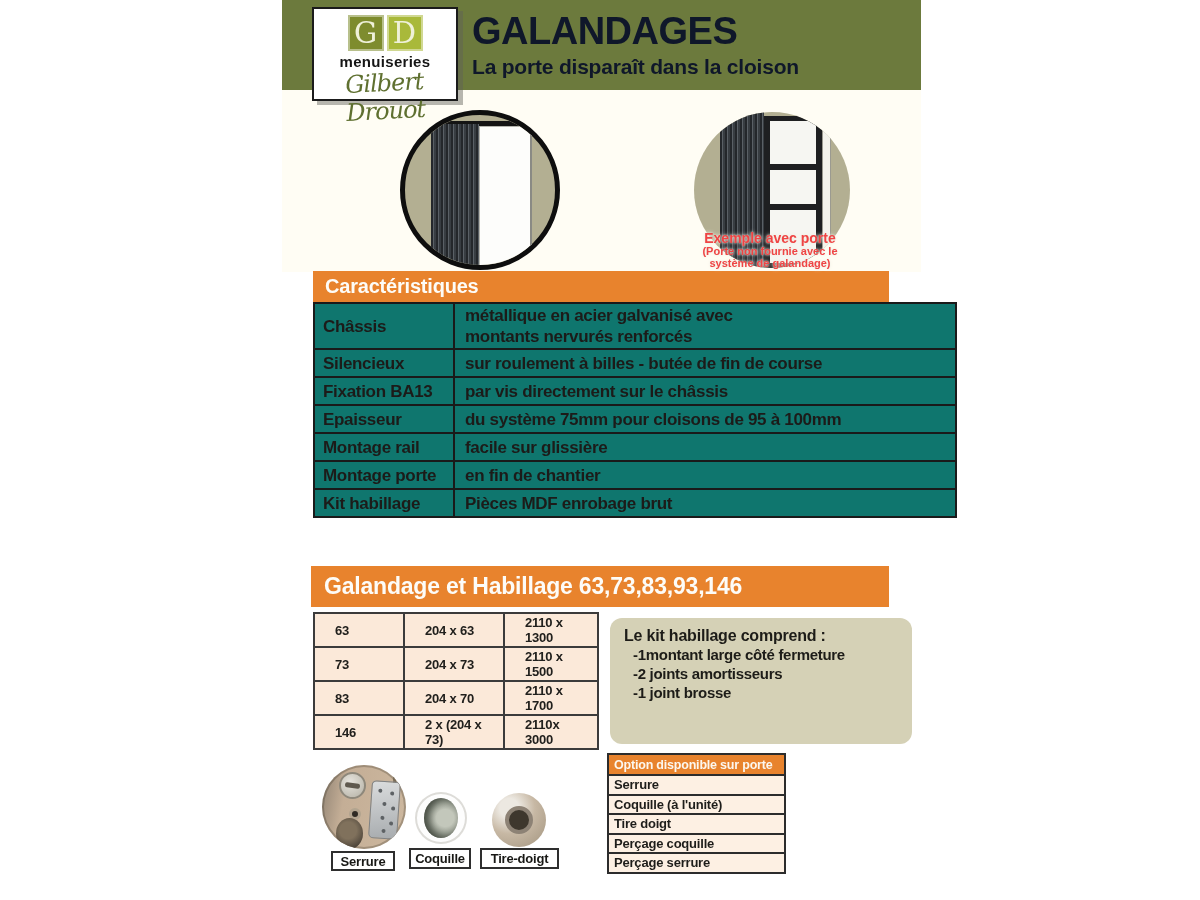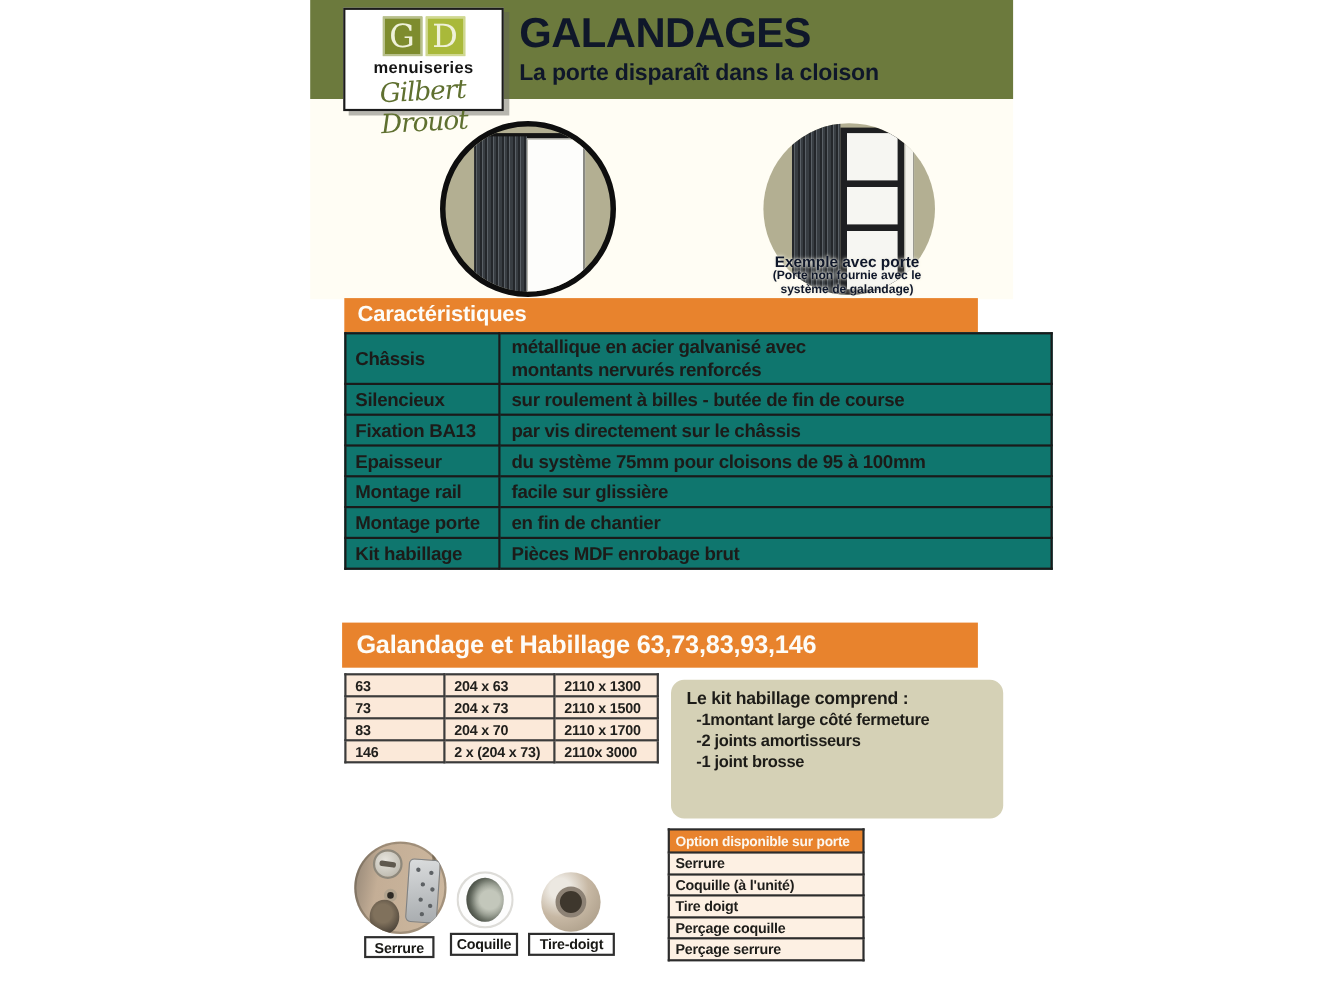--- a/index.html
+++ b/index.html
@@ -37,21 +37,21 @@
   .cl-door{position:absolute;left:74px;top:11px;width:53px;height:142px;background:#fdfdfb;
            border:1px solid #b5b5ae;border-right:2px solid #8a8a84;}
   .circle-right{left:694px;top:112px;width:156px;height:156px;border-radius:50%;
                 background:var(--khaki);overflow:hidden;z-index:1;}
   .cr-panel{position:absolute;left:26px;top:0px;width:44px;height:156px;}
   .cr-doorframe{position:absolute;left:70px;top:4px;width:58px;height:152px;background:#1e1f21;
                 display:flex;flex-direction:column;gap:6px;padding:5px 6px;}
   .cr-pane{background:#f6f6f2;width:100%;}
   .cr-pane.p1{flex:4.5;} .cr-pane.p2{flex:3.6;} .cr-pane.p3{flex:5.5;}
   .cr-jamb{position:absolute;left:128px;top:4px;width:9px;height:152px;background:#f4f3ec;border:1px solid #9b9a90;}
-  .hero-caption{left:676px;top:231px;width:188px;text-align:center;z-index:4;color:#0f172a;
+  .hero-caption{left:676px;top:231px;width:188px;text-align:center;z-index:4;color:#ef4444;
                 text-shadow:0 0 2px #efeee4,0 0 4px #efeee4;}
   .hero-caption .cap-title{font-size:14px;font-weight:bold;line-height:15px;}
   .hero-caption .cap-line{font-size:11px;font-weight:bold;line-height:11.5px;}
 
   
   .bar{background:var(--orange);color:#fdfcf8;font-weight:bold;display:flex;align-items:center;}
   .bar1{left:313px;top:271px;width:576px;height:31px;font-size:20px;padding-left:12px;letter-spacing:-.2px;}
   .bar2{left:311px;top:566px;width:578px;height:41px;font-size:23px;padding-left:13px;letter-spacing:-.2px;}
 
   
@@ -64,21 +64,21 @@
   .char-table tr{height:28px;} .char-table tr:first-child{height:46px;}
 
   
   .kit-table{left:313px;top:612px;}
   .kit-table table{border-collapse:collapse;table-layout:fixed;}
   .kit-table th{background:var(--orange);color:#fcf7ef;font-size:12px;font-weight:bold;text-align:left;
                 padding:3px 5px;line-height:13px;border:2px solid #3b3b3b;border-left:2px solid #f3e9da;
                 vertical-align:middle;height:36px;}
   .kit-table th:first-child{border-left:2px solid #3b3b3b;}
   .kit-table td{background:var(--cream);border:2px solid #3b3b3b;font-size:13px;font-weight:bold;
-                color:#21201d;padding:1px 8px;height:20px;letter-spacing:-.2px;}
+                color:#21201d;padding:1px 20px;height:20px;letter-spacing:-.2px;}
   .kit-table .c1{width:90px;} .kit-table .c2{width:100px;} .kit-table .c3{width:94px;}
 
   
   .includes-box{left:610px;top:618px;width:302px;height:126px;background:var(--beige);
                 border-radius:12px;padding:9px 10px 0 14px;color:#1d1c18;}
   .includes-title{font-size:16px;font-weight:bold;letter-spacing:-.2px;}
   .includes-item{font-size:15px;font-weight:bold;line-height:19px;letter-spacing:-.3px;padding-left:9px;}
 
   
   .options-table{left:607px;top:753px;}

